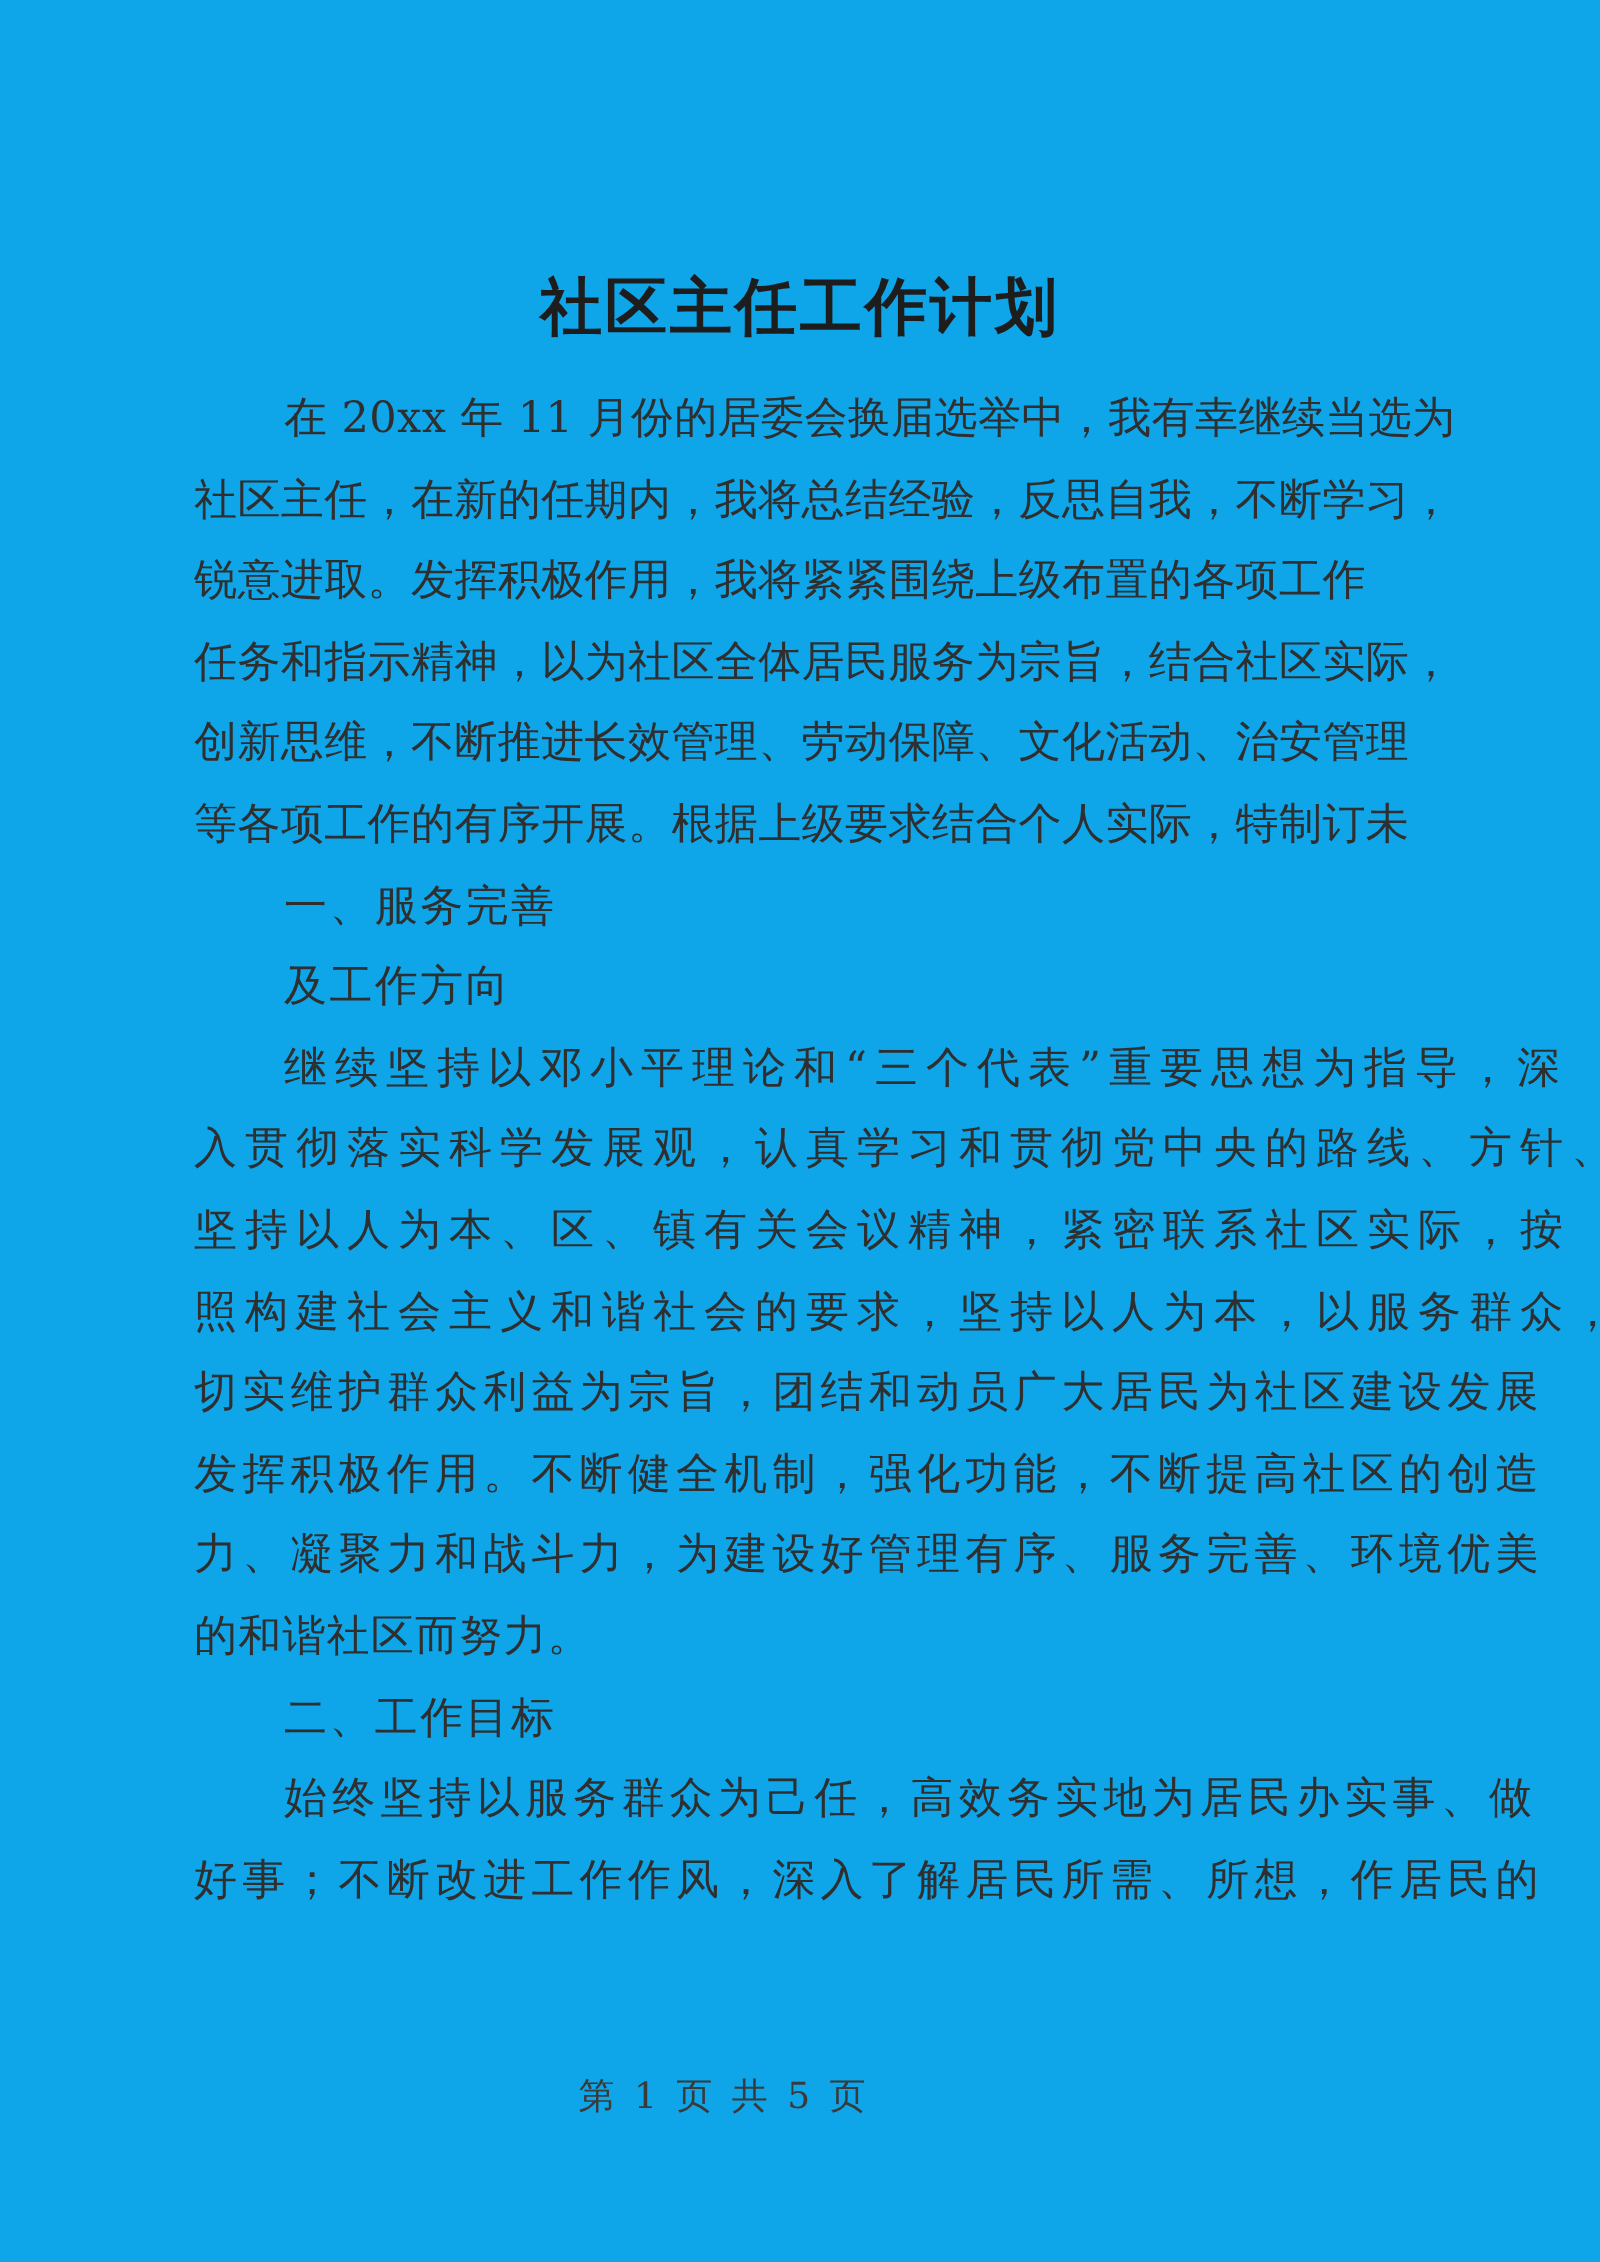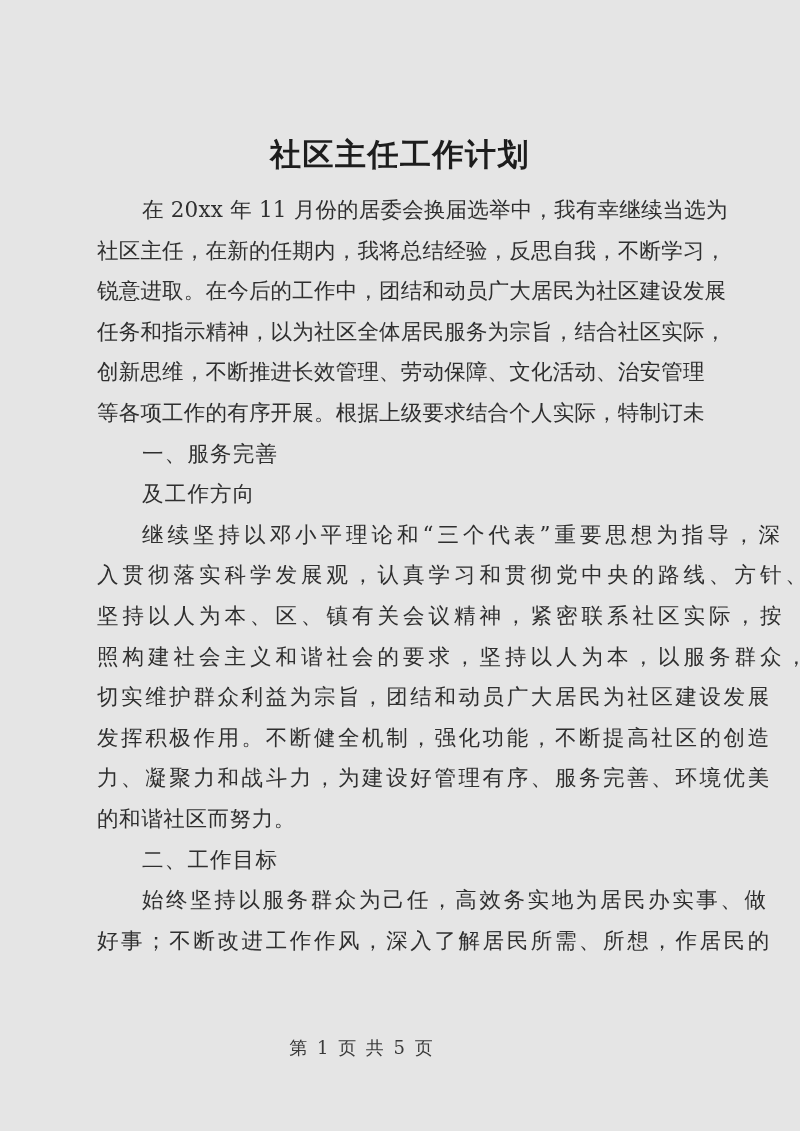--- a/index.html
+++ b/index.html
@@ -13,21 +13,21 @@
     height: 1131px;
     position: relative;
     font-family: "DejaVu Serif", "Liberation Serif", serif;
     color: #2b2b2b;
     overflow: hidden;
   }
 
   .page {
     position: absolute;
     inset: 0;
-    background: #e5e5e5;
+    background: #0ea5e9;
   }
 
   
   .doc-title {
     position: absolute;
     top: 134px;
     left: 0;
     width: 800px;
     text-align: center;
     font-family: "DejaVu Serif", "Liberation Serif", serif;
@@ -95,21 +95,21 @@
 <body>
 
 <div class="page">
 
   <div class="doc-title">社区主任工作计划</div>
 
   <div class="body-block">
 
     <div class="line tight indent2">在 20xx 年 11 月份的居委会换届选举中，我有幸继续当选为</div>
     <div class="line tight">社区主任，在新的任期内，我将总结经验，反思自我，不断学习，</div>
-    <div class="line tight">锐意进取。在今后的工作中，团结和动员广大居民为社区建设发展</div>
+    <div class="line tight">锐意进取。发挥积极作用，我将紧紧围绕上级布置的各项工作</div>
     <div class="line tight">任务和指示精神，以为社区全体居民服务为宗旨，结合社区实际，</div>
     <div class="line tight">创新思维，不断推进长效管理、劳动保障、文化活动、治安管理</div>
     <div class="line tight">等各项工作的有序开展。根据上级要求结合个人实际，特制订未</div>
 
     <div class="heading-line">一、服务完善</div>
     <div class="heading-line">及工作方向</div>
 
     <div class="line looser indent2">继续坚持以邓小平理论和“三个代表”重要思想为指导，深</div>
     <div class="line looser">入贯彻落实科学发展观，认真学习和贯彻党中央的路线、方针、</div>
     <div class="line looser">坚持以人为本、区、镇有关会议精神，紧密联系社区实际，按</div>

